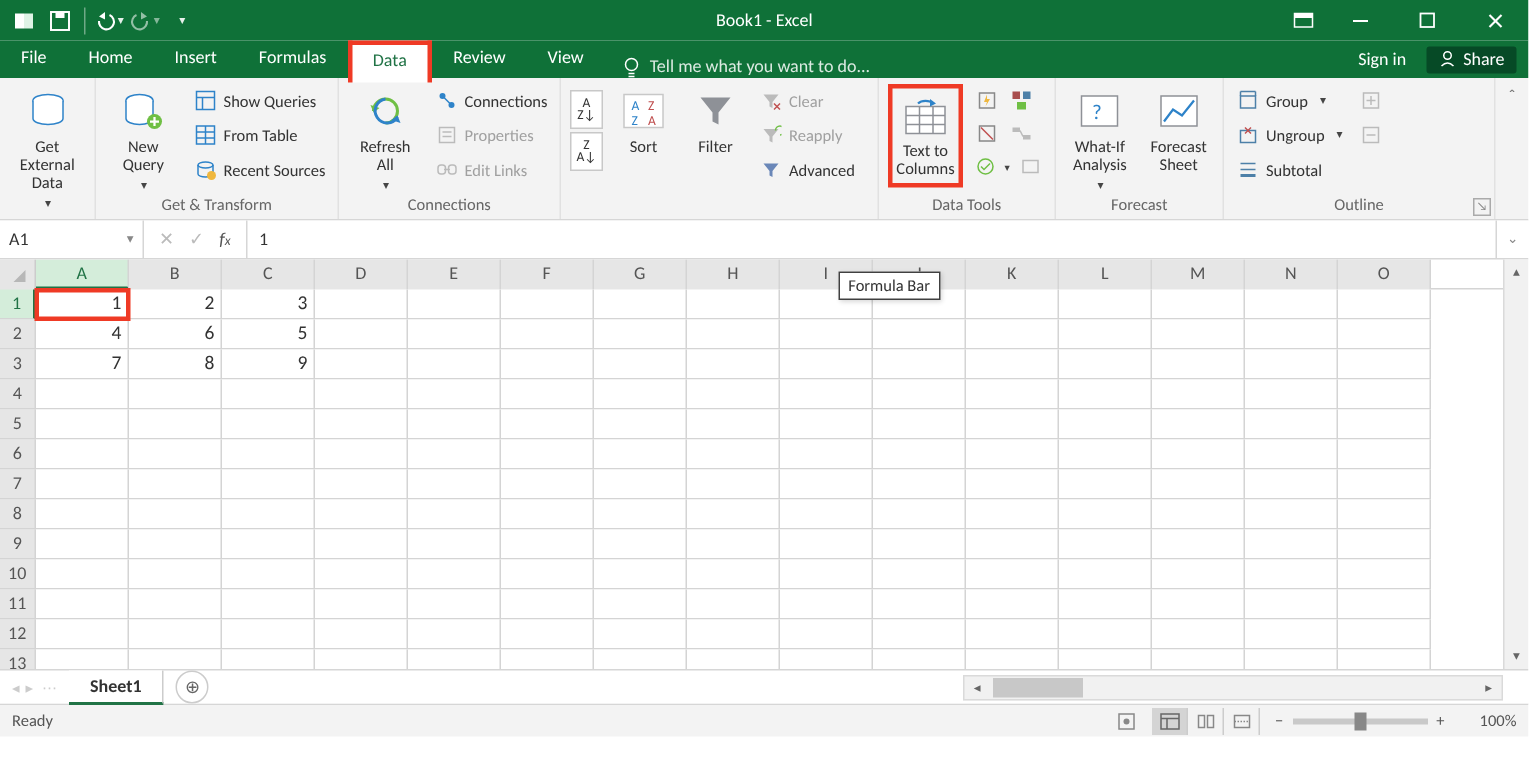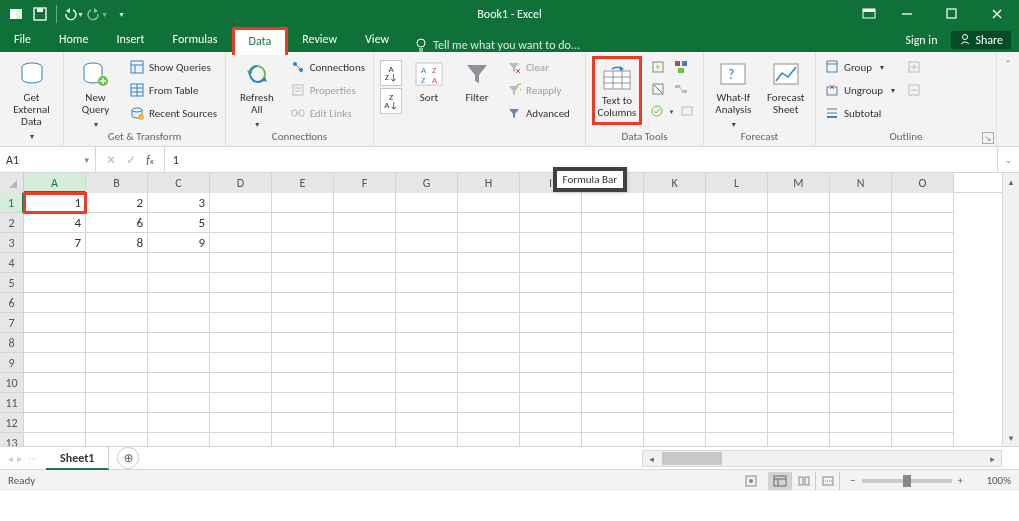--- a/index.html
+++ b/index.html
@@ -33,21 +33,21 @@
   .sicon { width: 16px; height: 16px; flex: 0 0 16px; display: flex; align-items: center; justify-content: center; }
   .dlaunch { position: absolute; right: 2px; bottom: 2px; width: 12px; height: 12px; border: 1px solid #aaa; display:flex; align-items:center; justify-content:center; font-size:8px; color:#888;}
   .redbox { border: 3px solid #ef3a25; }
 
   .fxrow { height: 26px; border-bottom: 1px solid #d6d6d6; display: flex; align-items: center; background: #fff; }
   .namebox { width: 96px; height: 100%; border-right: 1px solid #d6d6d6; display: flex; align-items: center; padding: 0 6px; font-size: 12px; }
   .namebox .dd { margin-left: auto; color: #888; font-size: 9px;}
   .fxctl { display: flex; align-items: center; gap: 10px; padding: 0 10px; color: #999; border-right: 1px solid #d6d6d6; height:100%; }
   .fxbar { flex: 1; padding: 0 8px; font-size: 12px; position: relative; height:100%; display:flex; align-items:center;}
   .fxexpand { width: 22px; border-left: 1px solid #d6d6d6; height: 100%; display: flex; align-items: center; justify-content: center; color: #888; font-size:9px;}
-  .tooltip { position: absolute; background: #fff; border: 4px solid #404040; padding: 2px 6px; font-size: 11px; color: #333; right: 370px; top: 20px; z-index: 5; box-shadow: 1px 1px 3px rgba(0,0,0,.15);}
+  .tooltip { position: absolute; background: #fff; border: 1px solid #404040; padding: 2px 6px; font-size: 11px; color: #333; right: 370px; top: 34px; z-index: 5; box-shadow: 1px 1px 3px rgba(0,0,0,.15);}
 
   .gridarea { display: flex; height: 273px; position: relative;}
   .colhdrs { display: flex; height: 20px; border-bottom:.5px solid #d4d4d4; }
   .corner { width: 24px; height: 20px; background: #e6e6e6; border-right: 1px solid #ccc; display:flex; align-items:center; justify-content:center;}
   .colh { width: 62px; height: 20px; background: #e6e6e6; border-right: .5px solid #d4d4d4; text-align: center; font-size: 12px; color: #555; line-height: 20px; }
   .colh.sel { background: #d4edda; color:#217346; border-bottom:2px solid #217346;}
   .rows { }
   .row { display: flex; height: 20px; }
   .rowh { width: 24px; background: #e6e6e6; border-right: .5px solid #d4d4d4; border-bottom: .5px solid #d4d4d4; text-align: center; font-size: 12px; color: #555; line-height: 20px; }
   .rowh.sel { background: #d4edda; color:#217346; border-right:2px solid #217346;}

